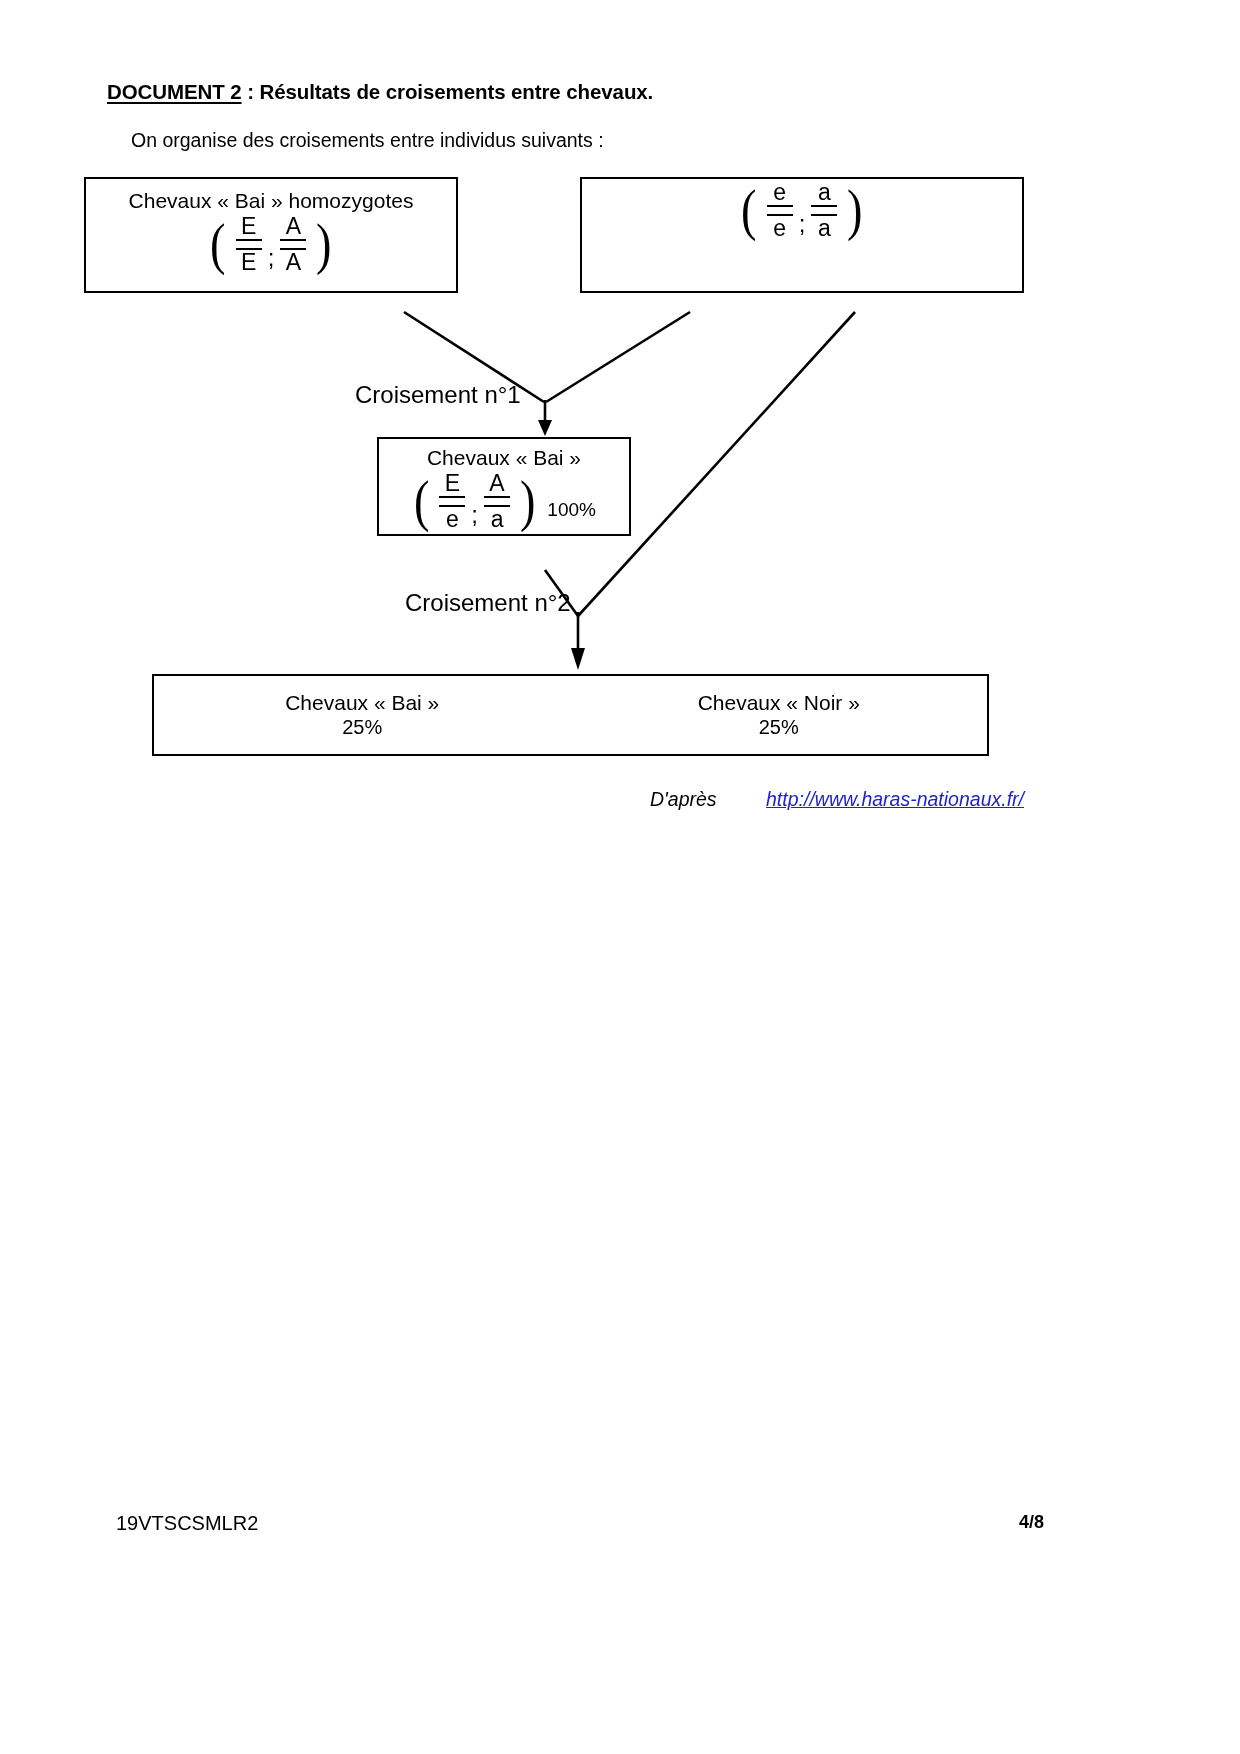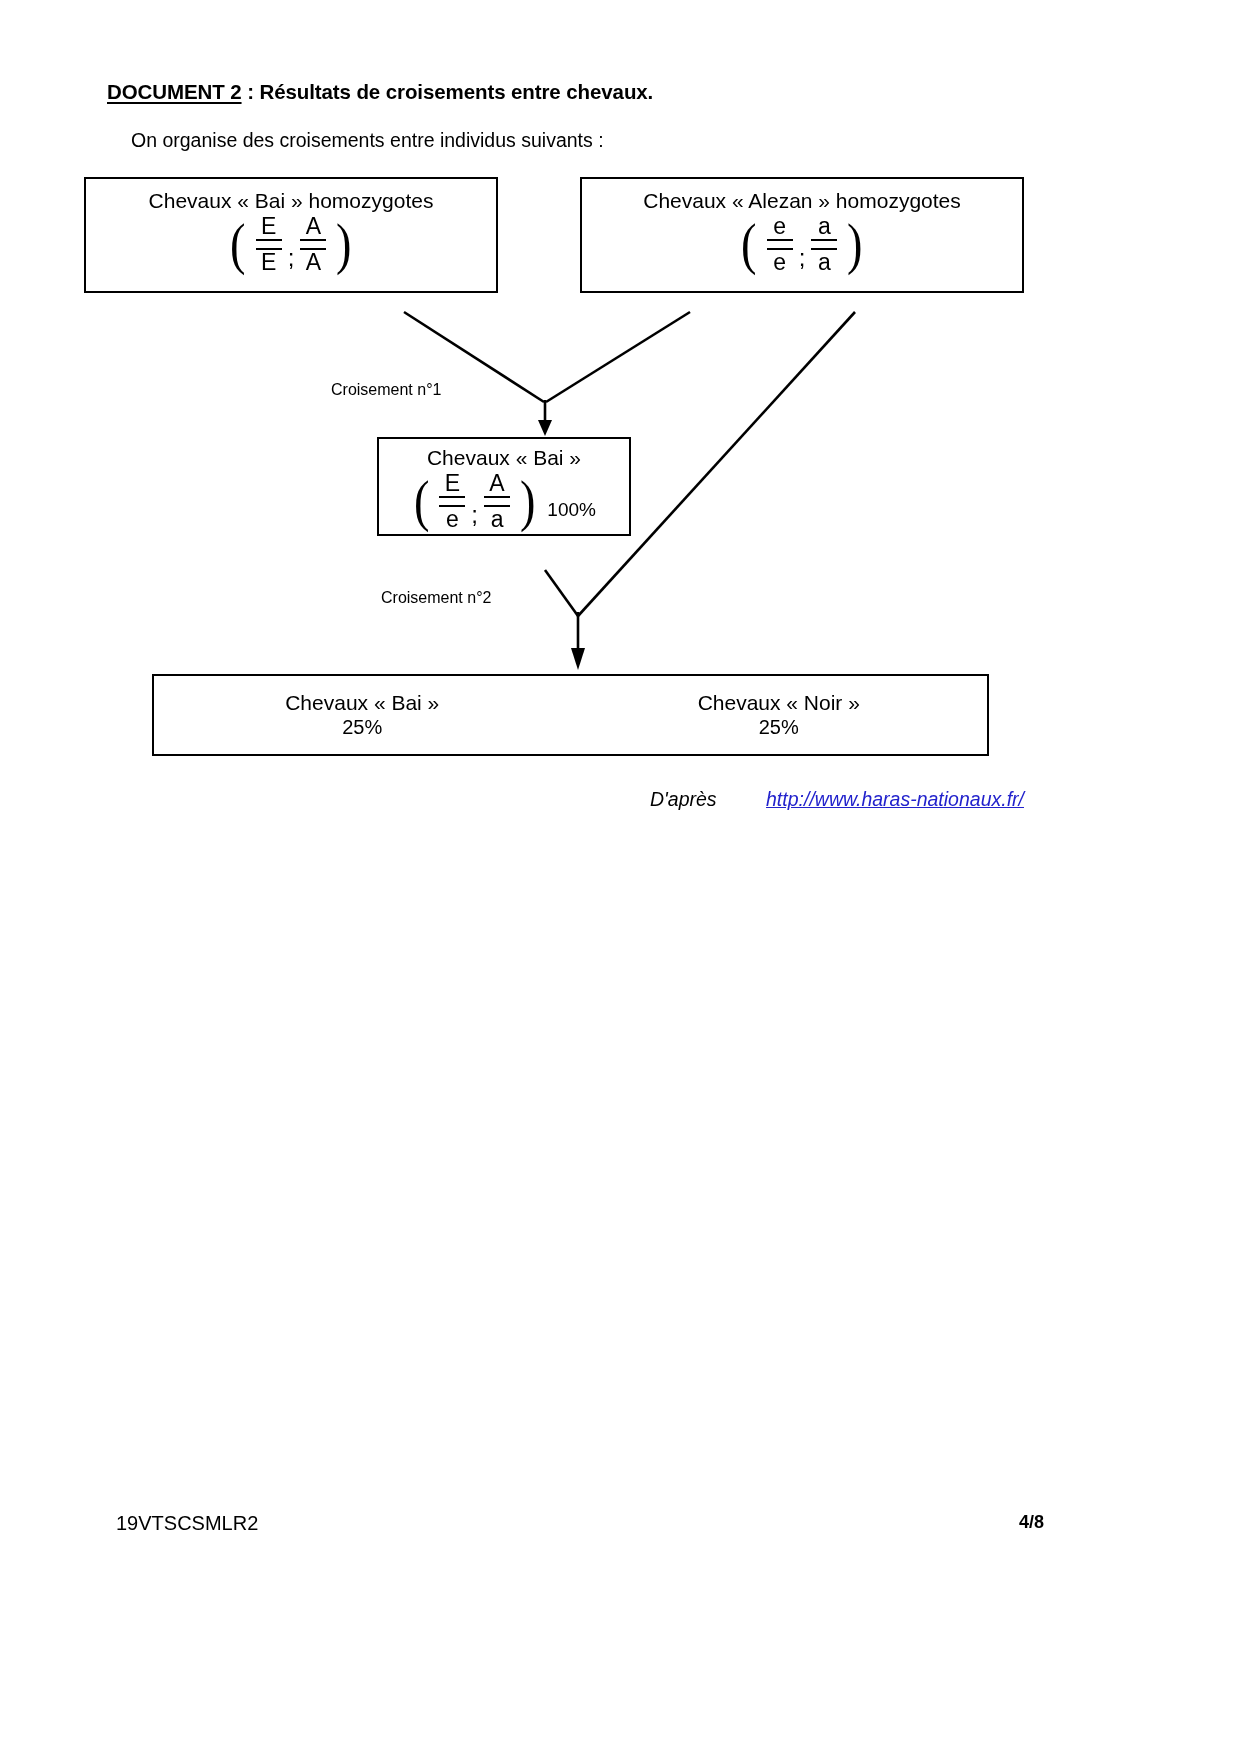--- a/index.html
+++ b/index.html
@@ -57,21 +57,21 @@
   .box-title {
     text-align: center;
     font-size: 21px;
     line-height: 1.15;
     white-space: nowrap;
   }
 
   #parent-box-bai {
     left: 84px;
     top: 177px;
-    width: 414px;
+    width: 374px;
     height: 116px;
   }
   #parent-box-alezan {
     left: 580px;
     top: 177px;
     width: 444px;
     height: 116px;
   }
   #f1-box {
     left: 377px;
@@ -153,22 +153,23 @@
     left: 0;
     top: 0;
     width: 1240px;
     height: 1754px;
     pointer-events: none;
   }
 
   
   .cross-label {
     position: absolute;
-    font-size: 16px;
-    white-space: nowrap;
+    font-size: 24px;
+    white-space: nowrap;
+    margin-left: 24px;
   }
   #cross-label-1 { left: 331px; top: 381px; }
   #cross-label-2 { left: 381px; top: 589px; }
 
   
   .results-inner {
     display: flex;
     height: 100%;
     align-items: center;
   }
@@ -243,21 +244,20 @@
           <span class="num">A</span>
           <span class="bar"></span>
           <span class="den">A</span>
         </span>
       </span>
       <span class="paren">)</span>
     </div>
   </div>
 
   <div class="box" id="parent-box-alezan">
-    <div class="box-title">Chevaux « Alezan » homozygotes</div>
     <div class="genotype-row">
       <span class="paren">(</span>
       <span class="alleles">
         <span class="frac">
           <span class="num">e</span>
           <span class="bar"></span>
           <span class="den">e</span>
         </span>
         <span class="sep">;</span>
         <span class="frac">

